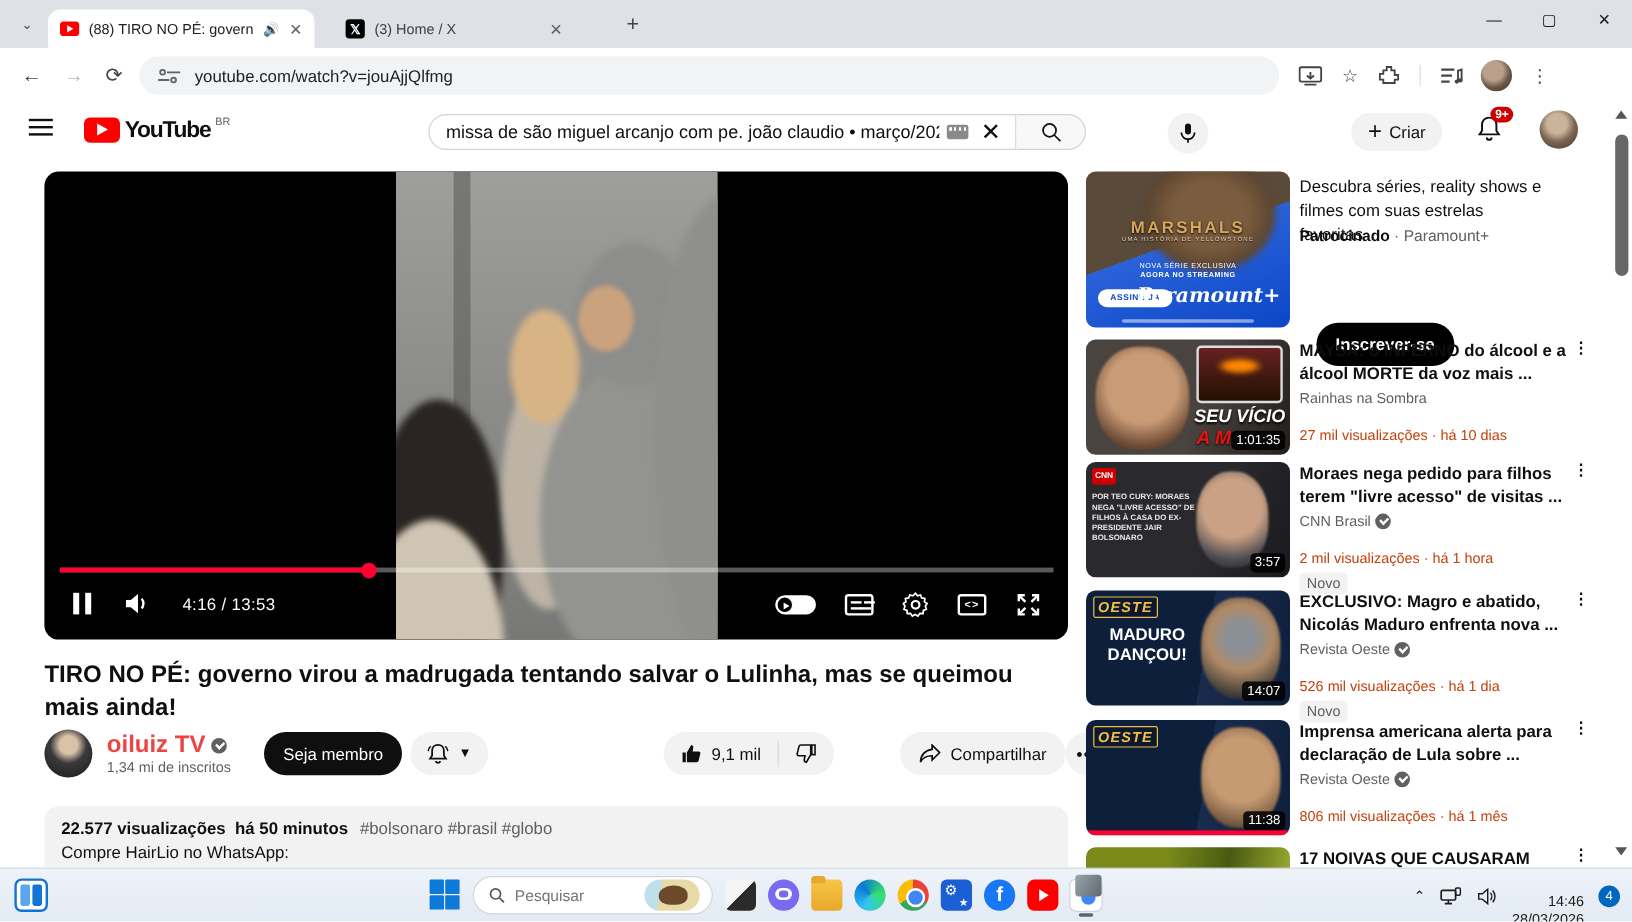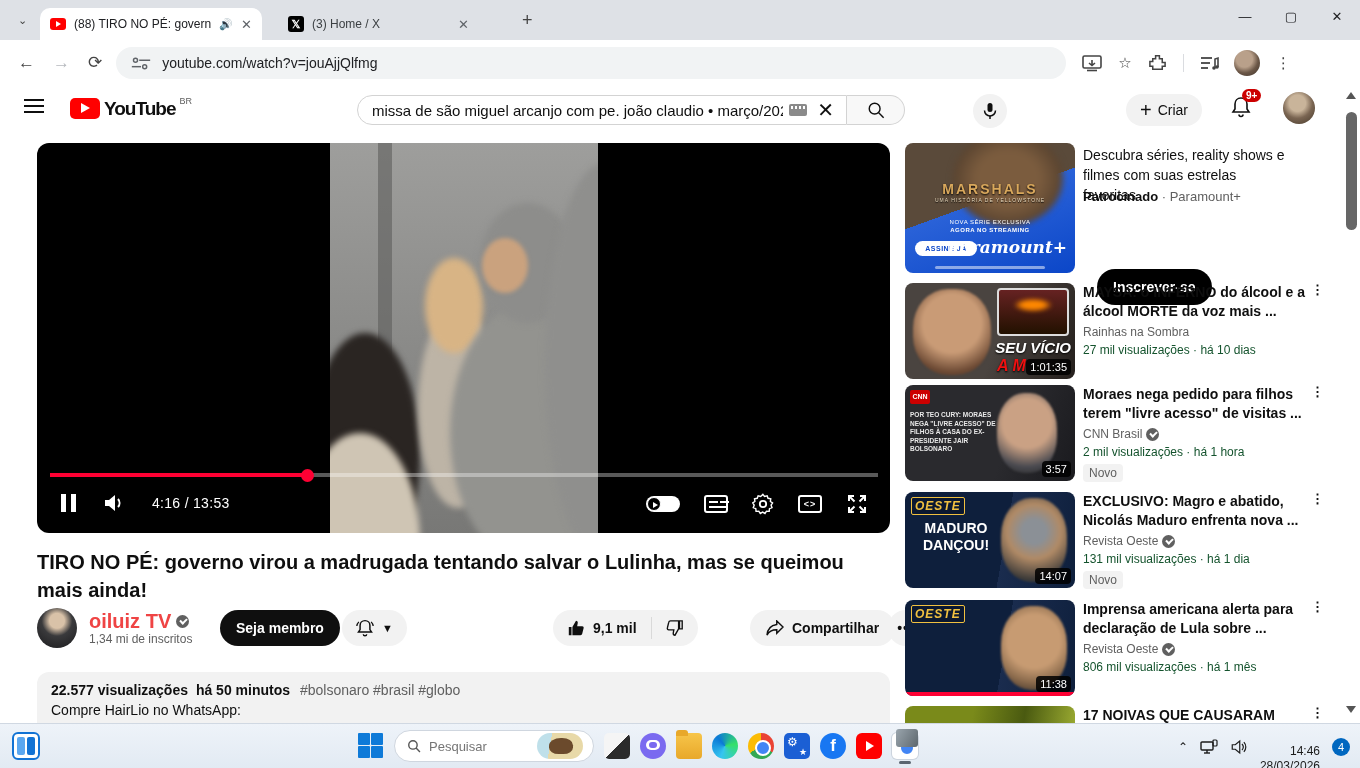--- a/index.html
+++ b/index.html
@@ -82,21 +82,21 @@
   .thtr { width:24px; height:18px; border:2px solid #fff; border-radius:3px; color:#fff; font-size:9px; text-align:center; line-height:14px; font-weight:bold; letter-spacing:1px;}
 
   
   .vtitle { position:absolute; left:37px; top:548px; width:830px; font-size:20px; font-weight:bold; color:#0f0f0f; line-height:28px; }
   .chrow { position:absolute; left:37px; top:608px; width:853px; height:48px; }
   .chavatar { position:absolute; left:0; top:0; width:40px; height:40px; border-radius:50%; background:radial-gradient(circle at 50% 32%, #d9c2a8 0 22%, #3a3a3c 45%, #1a1a1c 100%); }
   .chname { position:absolute; left:52px; top:2px; font-size:20px; font-weight:bold; color:#ef4444; display:flex; align-items:center; gap:5px;}
   .chsubs { position:absolute; left:52px; top:24px; font-size:12px; color:#606060; }
   .verif { width:13px; height:13px; background:#606060; border-radius:50%; display:inline-block; position:relative; flex:0 0 auto;}
   .verif:before { content:""; position:absolute; left:3.5px; top:3px; width:5px; height:3px; border-left:2px solid #fff; border-bottom:2px solid #fff; transform:rotate(-45deg); }
-  .pill { height:36px; border-radius:18px; background:#f2f2f2; display:flex; align-items:center; font-size:14px; color:#0f0f0f; font-weight:700; }
+  .pill { height:36px; border-radius:18px; background:#f2f2f2; display:flex; align-items:center; font-size:14px; color:#0f0f0f; font-weight:400; }
   .sejamembro { position:absolute; left:183px; top:2px; background:#0f0f0f; color:#fff; padding:0 16px; }
   .bellbtn { position:absolute; left:305px; top:2px; padding:0 14px; gap:8px; }
   .likebar { position:absolute; left:516px; top:2px; padding:0; }
   .likebar .seg { display:flex; align-items:center; gap:8px; padding:0 14px; height:100%; }
   .likebar .div { width:1px; height:22px; background:#d9d9d9; }
   .sharebtn { position:absolute; left:713px; top:2px; padding:0 16px; gap:8px; }
   .morebtn { position:absolute; left:851px; top:2px; width:36px; justify-content:center; font-weight:bold; letter-spacing:1px;}
 
   .descbox { position:absolute; left:37px; top:672px; width:853px; height:51px; background:#f2f2f2; border-radius:12px 12px 0 0; padding:10px 14px; font-size:14px; color:#0f0f0f; }
   .descl1 { font-weight:bold; }
@@ -117,21 +117,21 @@
   .ad-head { position:absolute; left:178px; top:2px; width:210px; font-size:14px; color:#0f0f0f; line-height:20px; }
   .ad-spon { position:absolute; left:178px; top:46px; font-size:13px; color:#606060; }
   .ad-spon b { color:#0f0f0f; }
   .ad-btn { position:absolute; left:192px; top:96px; height:36px; background:#000000; color:#fff; border-radius:18px; display:flex; align-items:center; padding:0 16px; font-size:14px; font-weight:bold;margin-top:30px; }
 
   .vrow { position:absolute; left:0; width:440px; }
   .vthumb { position:absolute; left:0; top:0; width:170px; height:96px; border-radius:8px; overflow:hidden; }
   .vmeta { position:absolute; left:178px; top:0; width:230px; }
   .vt { font-size:14px; font-weight:bold; color:#0f0f0f; line-height:19px; max-height:38px; overflow:hidden; }
   .vch { margin-top:4px; font-size:12px; color:#606060; display:flex; align-items:center; gap:4px;}
-  .vviews { margin-top:4px; font-size:12px; color:#14532d; }
+  .vviews { margin-top:17px; font-size:12px; color:#c2410c; }
   .novo { display:inline-block; margin-top:5px; background:#f2f2f2; color:#606060; font-size:12px; padding:2px 6px; border-radius:4px; }
   .vdots { position:absolute; right:28px; top:4px; color:#0f0f0f; font-weight:bold; font-size:13px; letter-spacing:0; line-height:5px; width:6px;}
   .dur { position:absolute; right:4px; bottom:4px; background:rgba(0,0,0,.85); color:#fff; font-size:11px; font-weight:normal; border-radius:4px; padding:2px 4px; }
   .watched { position:absolute; left:0; bottom:0; height:4px; background:#f03; }
 
   .th1 { background:linear-gradient(110deg,#4a4440 0 55%, #241f1c 100%); }
   .th1 .face { position:absolute; left:8px; top:6px; width:78px; height:86px; border-radius:45%; background:radial-gradient(circle at 50% 40%, #c99b76 0 45%, #6e4b35 75%, #3c2a20 100%); filter:blur(1px);}
   .th1 .inset { position:absolute; right:6px; top:5px; width:72px; height:48px; border:2px solid #ddd; border-radius:4px; background:linear-gradient(#622, #210); }
   .th1 .flame { position:absolute; right:14px; top:8px; width:40px; height:14px; background:radial-gradient(ellipse, #f80 0 40%, transparent 70%); filter:blur(2px);}
   .th1 .l1 { position:absolute; right:4px; top:56px; color:#fff; font-weight:bold; font-size:15px; text-shadow:0 1px 2px #000; font-style:italic;}
@@ -443,21 +443,21 @@
       <span class="oeste">OESTE</span>
       <span class="big" style="width:88px;">MADURO DANÇOU!</span>
       <span class="dur">14:07</span>
     </div>
     <div class="vmeta">
       <div class="vt">EXCLUSIVO: Magro e abatido, Nicolás Maduro enfrenta nova ...</div>
       <div class="vch">
           <span>Revista Oeste</span>
           <span class="verif"></span>
         </div>
-      <div class="vviews">131 mil visualizações · há 1 dia</div>
+      <div class="vviews">526 mil visualizações · há 1 dia</div>
       <span class="novo">Novo</span>
     </div>
     <span class="vdots">⋮</span>
   </div>
 
   <div class="vrow" style="top:457px; height:100px;">
     <div class="vthumb thO">
       <span class="face flula"></span>
       <span class="oeste">OESTE</span>
       <span class="dur">11:38</span>

